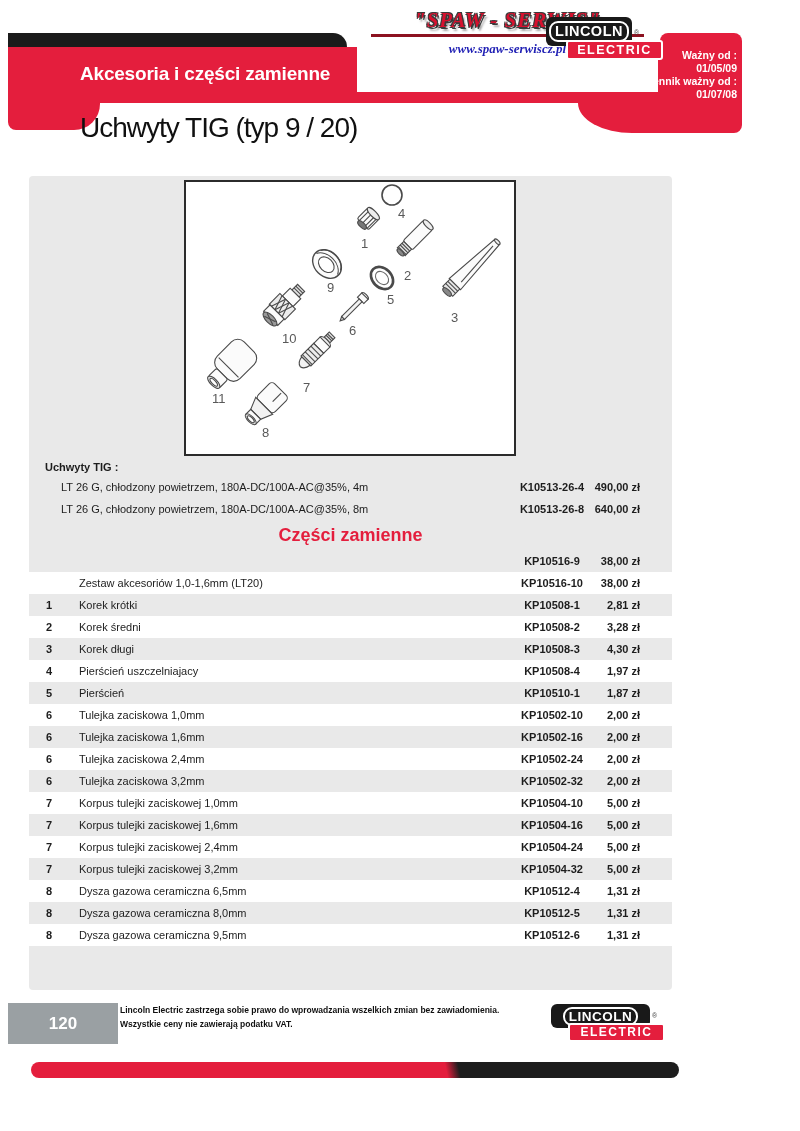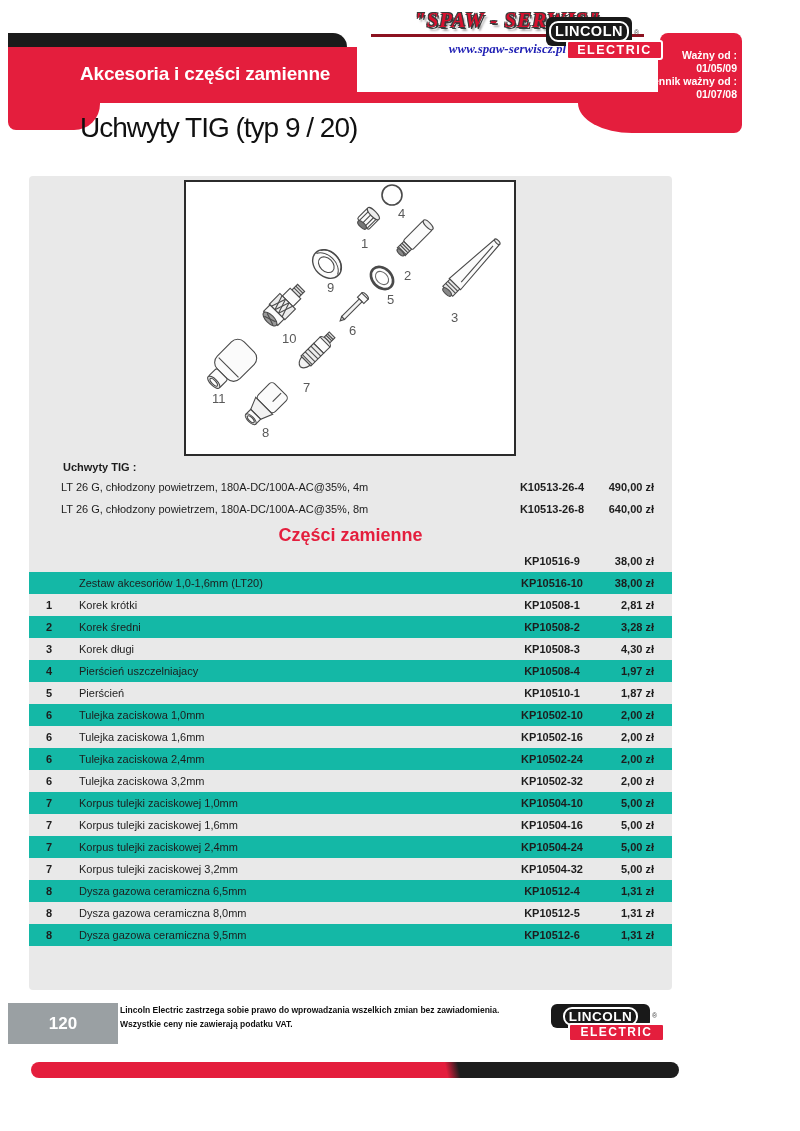--- a/index.html
+++ b/index.html
@@ -54,31 +54,31 @@
   .lincoln-footer .lin-electric{left:17px;top:19px;width:97px;height:19px;font-size:12px;line-height:14px;}
 
   
   .panel{left:29px;top:176px;width:643px;height:814px;background:var(--panel);border-radius:4px;}
   .diagram-box{left:155px;top:4px;width:332px;height:276px;background:#fff;border:2px solid #2b2b2b;}
   .diagram-box svg{position:absolute;left:0;top:0;}
   .part-label{position:absolute;color:#595959;font-size:13px;}
 
   .table-area{left:0;top:280px;width:643px;}
   .trow{position:relative;height:22px;line-height:22px;font-size:11px;}
-  .trow.shade{background:var(--panel);} .trow.white{background:#14b8a6;}
+  .trow.shade{background:var(--panel);} .trow.white{background:#ffffff;}
   .colhead{position:relative;height:18px;line-height:18px;font-size:11px;font-weight:bold;color:var(--red);}
   .h-opis{position:absolute;left:0;width:312px;text-align:center;}
   .h-idx{position:absolute;left:443px;width:160px;text-align:center;}
   .h-cena{position:absolute;right:8px;}
-  .sectitle{height:20px;line-height:22px;font-size:11px;font-weight:bold;padding-left:34px;}
+  .sectitle{height:20px;line-height:22px;font-size:11px;font-weight:bold;padding-left:16px;}
   .t-desc{position:absolute;left:32px;}
   .pnum{position:absolute;left:8px;width:24px;text-align:center;font-weight:bold;}
   .pdesc{position:absolute;left:50px;}
   .pidx{position:absolute;left:443px;width:160px;text-align:center;font-weight:bold;}
-  .pprice{position:absolute;right:18px;font-weight:bold;text-align:center;}
+  .pprice{position:absolute;right:32px;font-weight:bold;text-align:center;}
   .heading2{height:30px;line-height:30px;text-align:center;color:var(--red);font-weight:bold;font-size:18px;}
 
   
   .page-num-box{left:8px;top:1003px;width:110px;height:41px;background:var(--fgray);
     color:#fff;font-weight:bold;font-size:17px;text-align:center;line-height:41px;}
   .footer-notes{left:120px;top:1003px;width:430px;font-size:8.5px;font-weight:bold;line-height:14px;color:#111;}
   .footer-bar{left:31px;top:1062px;width:648px;height:16px;border-radius:8px;
     background:linear-gradient(78deg,var(--red) 0 64%,#1d1d1d 66% 100%);}
 </style>
 </head>

